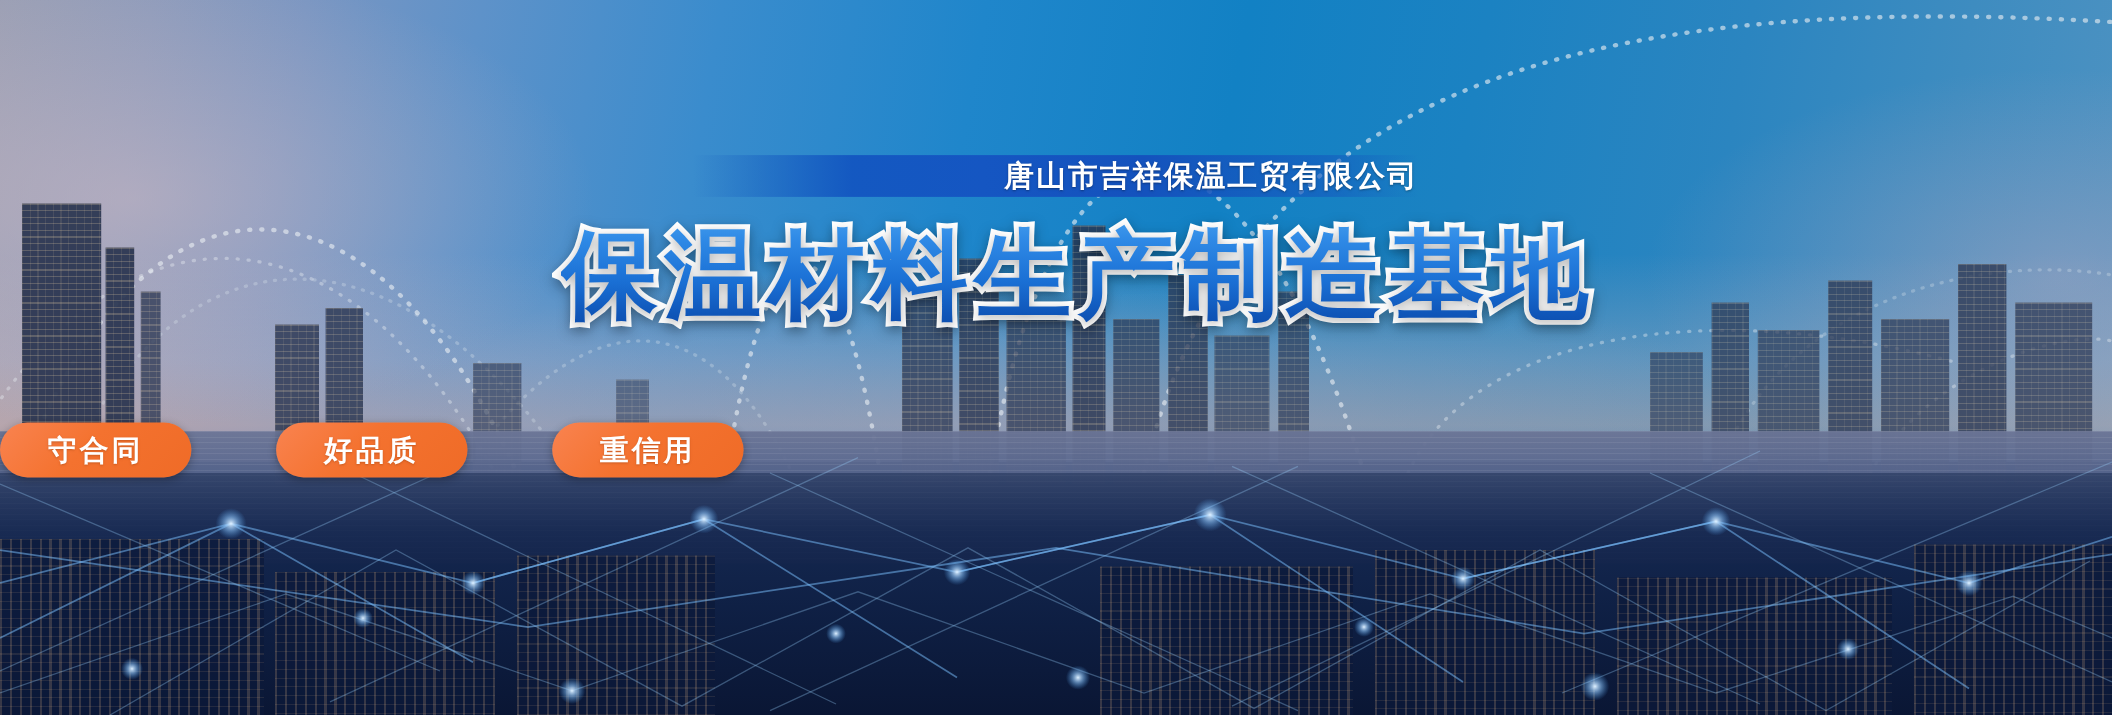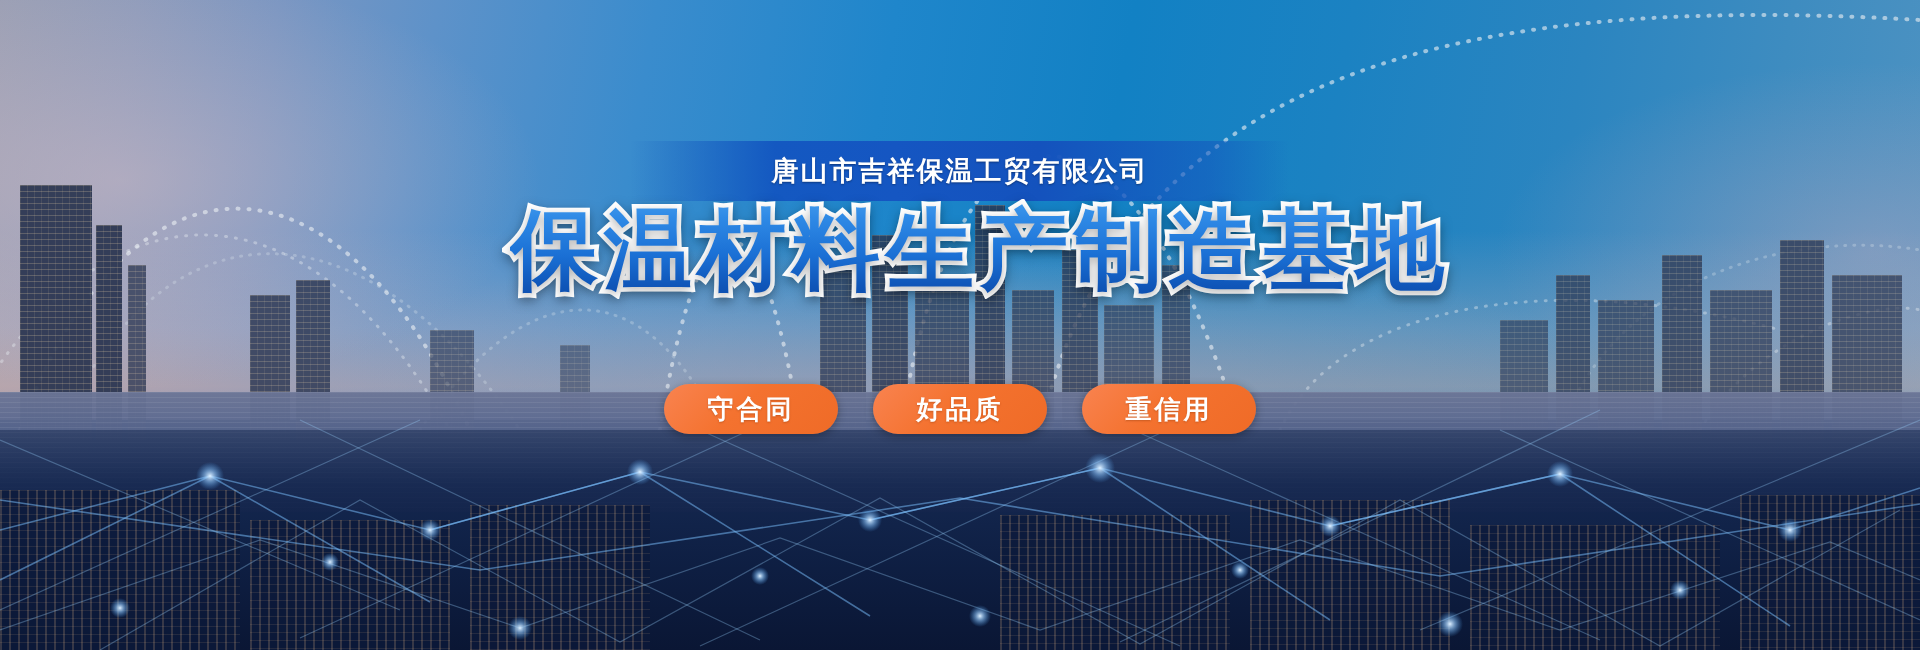--- a/index.html
+++ b/index.html
@@ -96,30 +96,30 @@
     content:"";position:absolute;inset:0;
     background:repeating-linear-gradient(to right, rgba(255,200,140,0.18) 0 2px, rgba(0,0,0,0) 2px 9px),
                repeating-linear-gradient(to bottom, rgba(255,200,140,0.10) 0 1px, rgba(0,0,0,0) 1px 8px);
   }
 
   
   .mesh{position:absolute;left:0;top:380px;width:1920px;height:270px;}
 
   
   .company-bar{
-    position:absolute;left:630px;top:141px;width:660px;height:60px;
+    position:absolute;left:630px;top:141px;width:660px;height:38px;
     background:linear-gradient(to right,
       rgba(20,86,190,0) 0%,
       rgba(20,86,190,0.35) 8%,
       rgba(18,84,192,0.92) 22%,
       #1556c2 40%,
       #1452bd 62%,
       rgba(20,86,190,0.55) 88%,
       rgba(20,86,190,0) 100%);
-    display:flex;align-items:center;justify-content:center;
+    display:flex;align-items:center;justify-content:flex-end;
   }
   .company-name{
     color:#ffffff;
     font-size:27px;
     font-weight:bold;
     letter-spacing:2px;
     white-space:nowrap;
     text-shadow:0 1px 2px rgba(0,0,0,.35);
   }
 
@@ -147,21 +147,21 @@
     display:flex;align-items:center;justify-content:center;
     font-size:88px;font-weight:bold;letter-spacing:6px;white-space:nowrap;
     color:transparent;
     -webkit-text-stroke:9px #ffffff;
     z-index:2;
     filter:drop-shadow(0 4px 6px rgba(0,0,0,.28));
   }
 
   .pills{
     position:absolute;left:0;top:383px;width:1920px;height:52px;
-    display:flex;align-items:center;justify-content:center;gap:35px;
+    display:flex;align-items:center;gap:77px;
   }
   .pill{
     height:50px;min-width:174px;
     border-radius:26px;
     background:linear-gradient(135deg,#f98350 0%,#f4722f 45%,#ef6b27 100%);
     display:flex;align-items:center;justify-content:center;
     box-shadow:0 2px 8px rgba(0,0,0,.30);
     padding:0 22px;
     box-sizing:border-box;
   }

